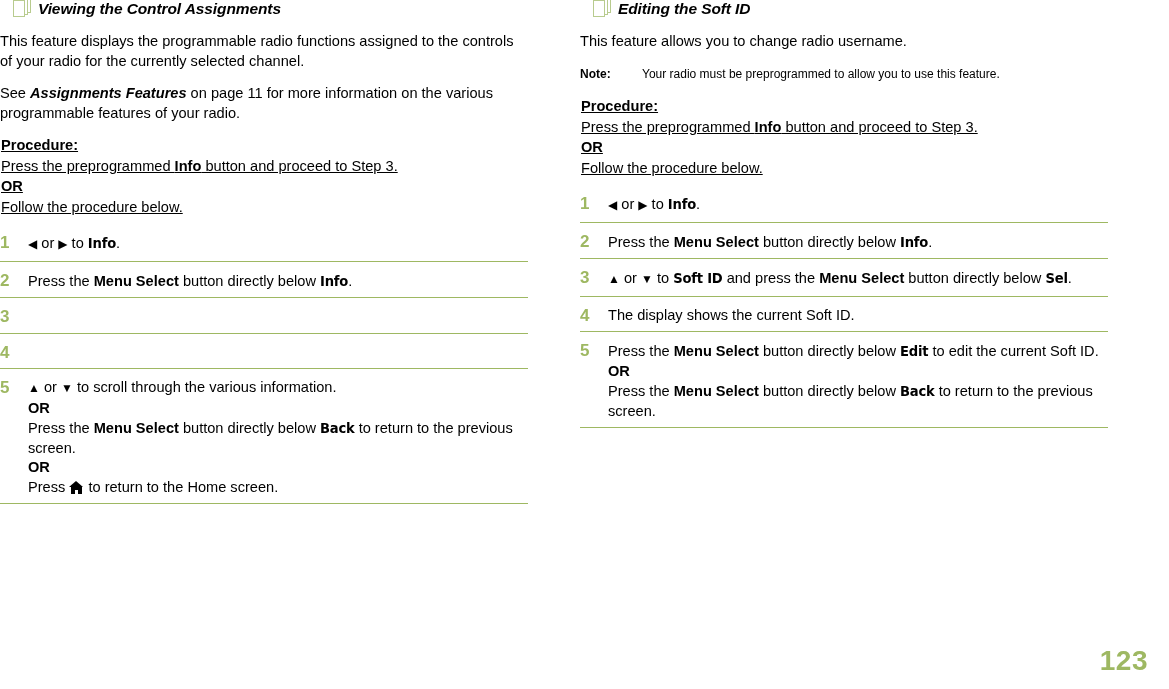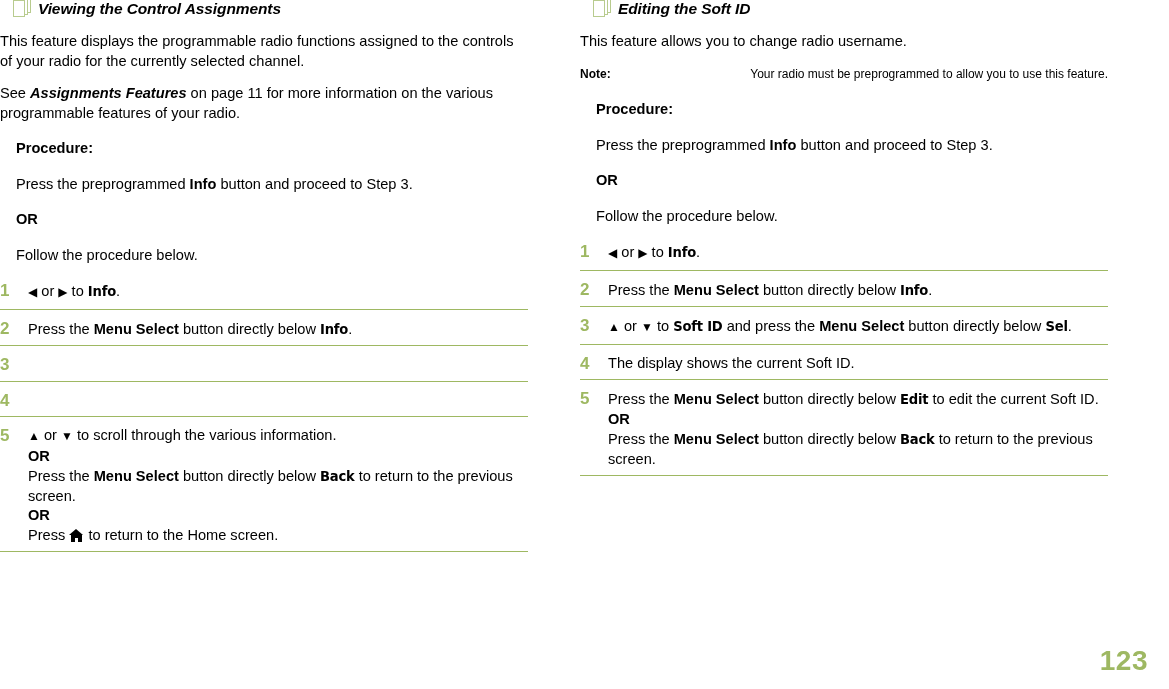--- a/index.html
+++ b/index.html
@@ -68,21 +68,21 @@
     letter-spacing: -0.1px;
     white-space: nowrap;
   }
 
   
   p.body {
     font-size: 14.6px;
     line-height: 19.5px;
     margin: 2px 0 13px 0;
   }
-  p.tight { margin: 16px; }
+  p.tight { margin: 1px; text-decoration: underline; }
   .b { font-weight: bold; }
   .bi { font-weight: bold; font-style: italic; }
   .disp {
     font-family: "Liberation Sans Narrow", "DejaVu Sans Condensed", "Liberation Sans", sans-serif;
     font-weight: bold;
     font-stretch: condensed;
     letter-spacing: -0.2px;
   }
   .arrow { font-size: 12px; line-height: 19.5px; }
   .home-ico {
@@ -117,21 +117,21 @@
   .note {
     display: flex;
     font-size: 12px;
     line-height: 19.5px;
     margin: 0 0 13px 0;
   }
   .note-label {
     font-weight: bold;
     flex: 0 0 62px;
   }
-  .note-text { flex: 1 1 auto; text-align: right; }
+  .note-text { flex: 1 1 auto; }
 
   
   .steps { margin-top: 16px; }
   .step {
     display: flex;
     align-items: flex-start;
     padding-bottom: 6px;
     border-bottom: 1.5px solid #9eb862;
     margin-bottom: 9px;
   }

